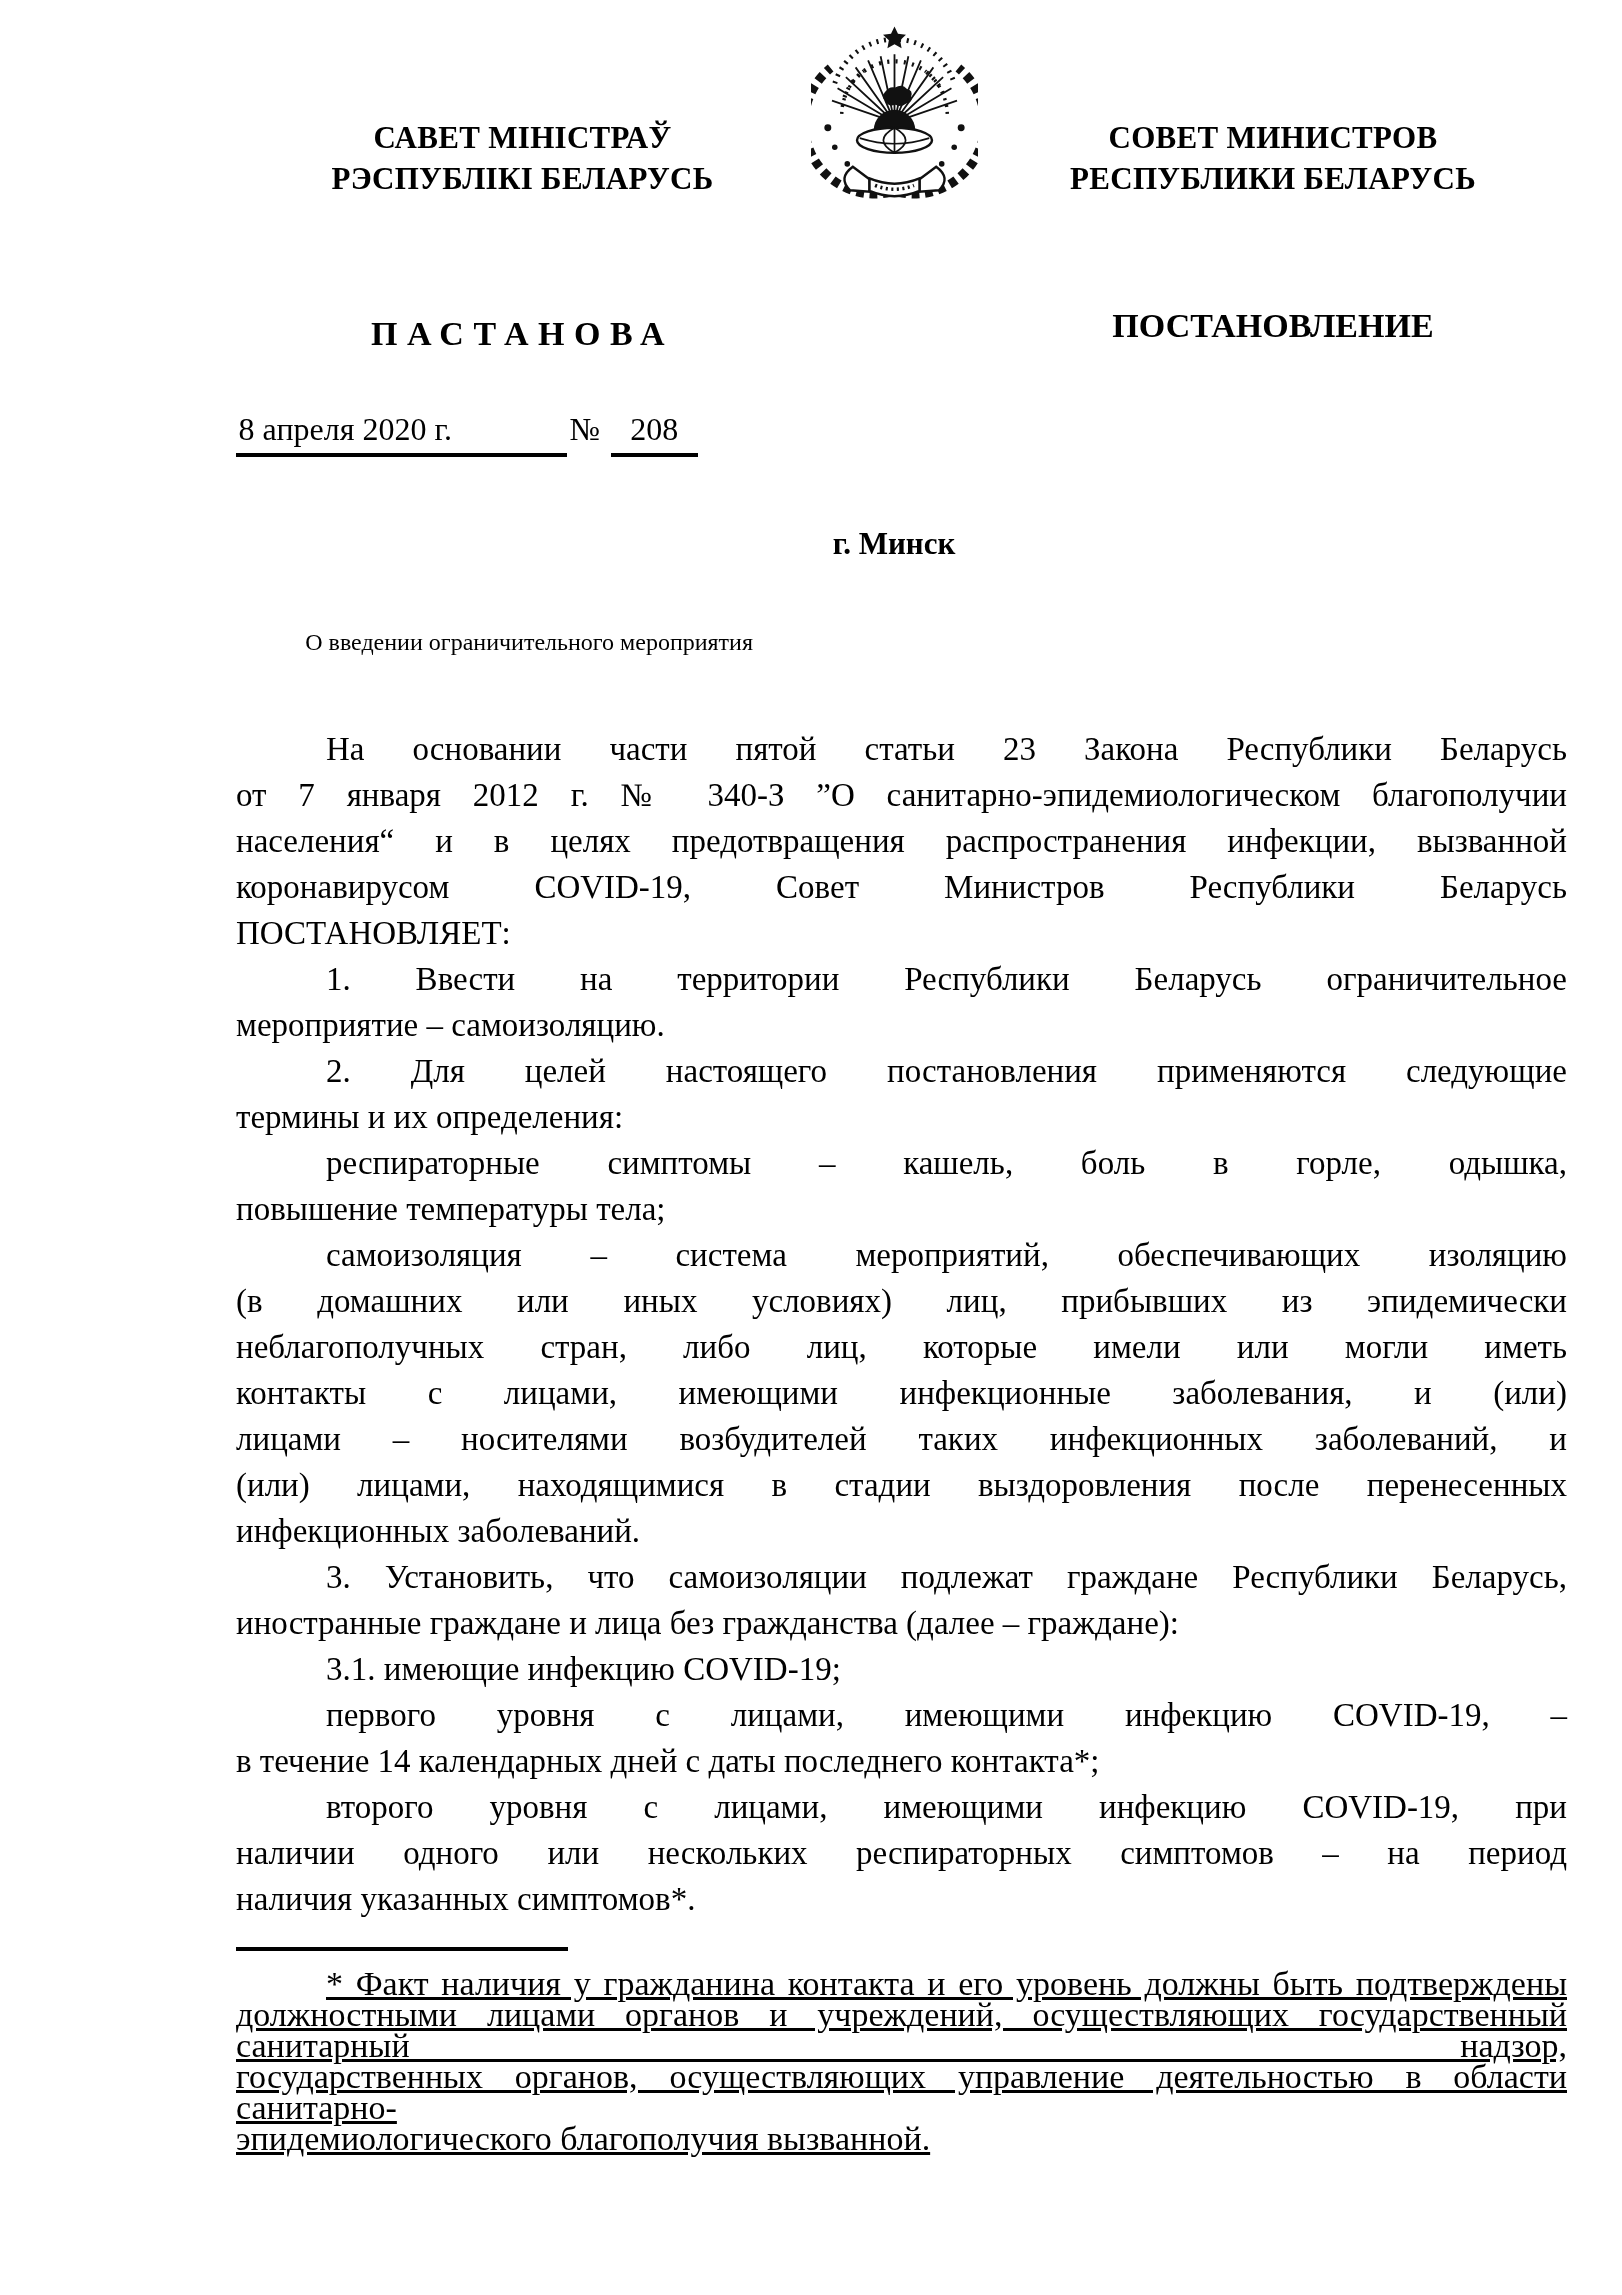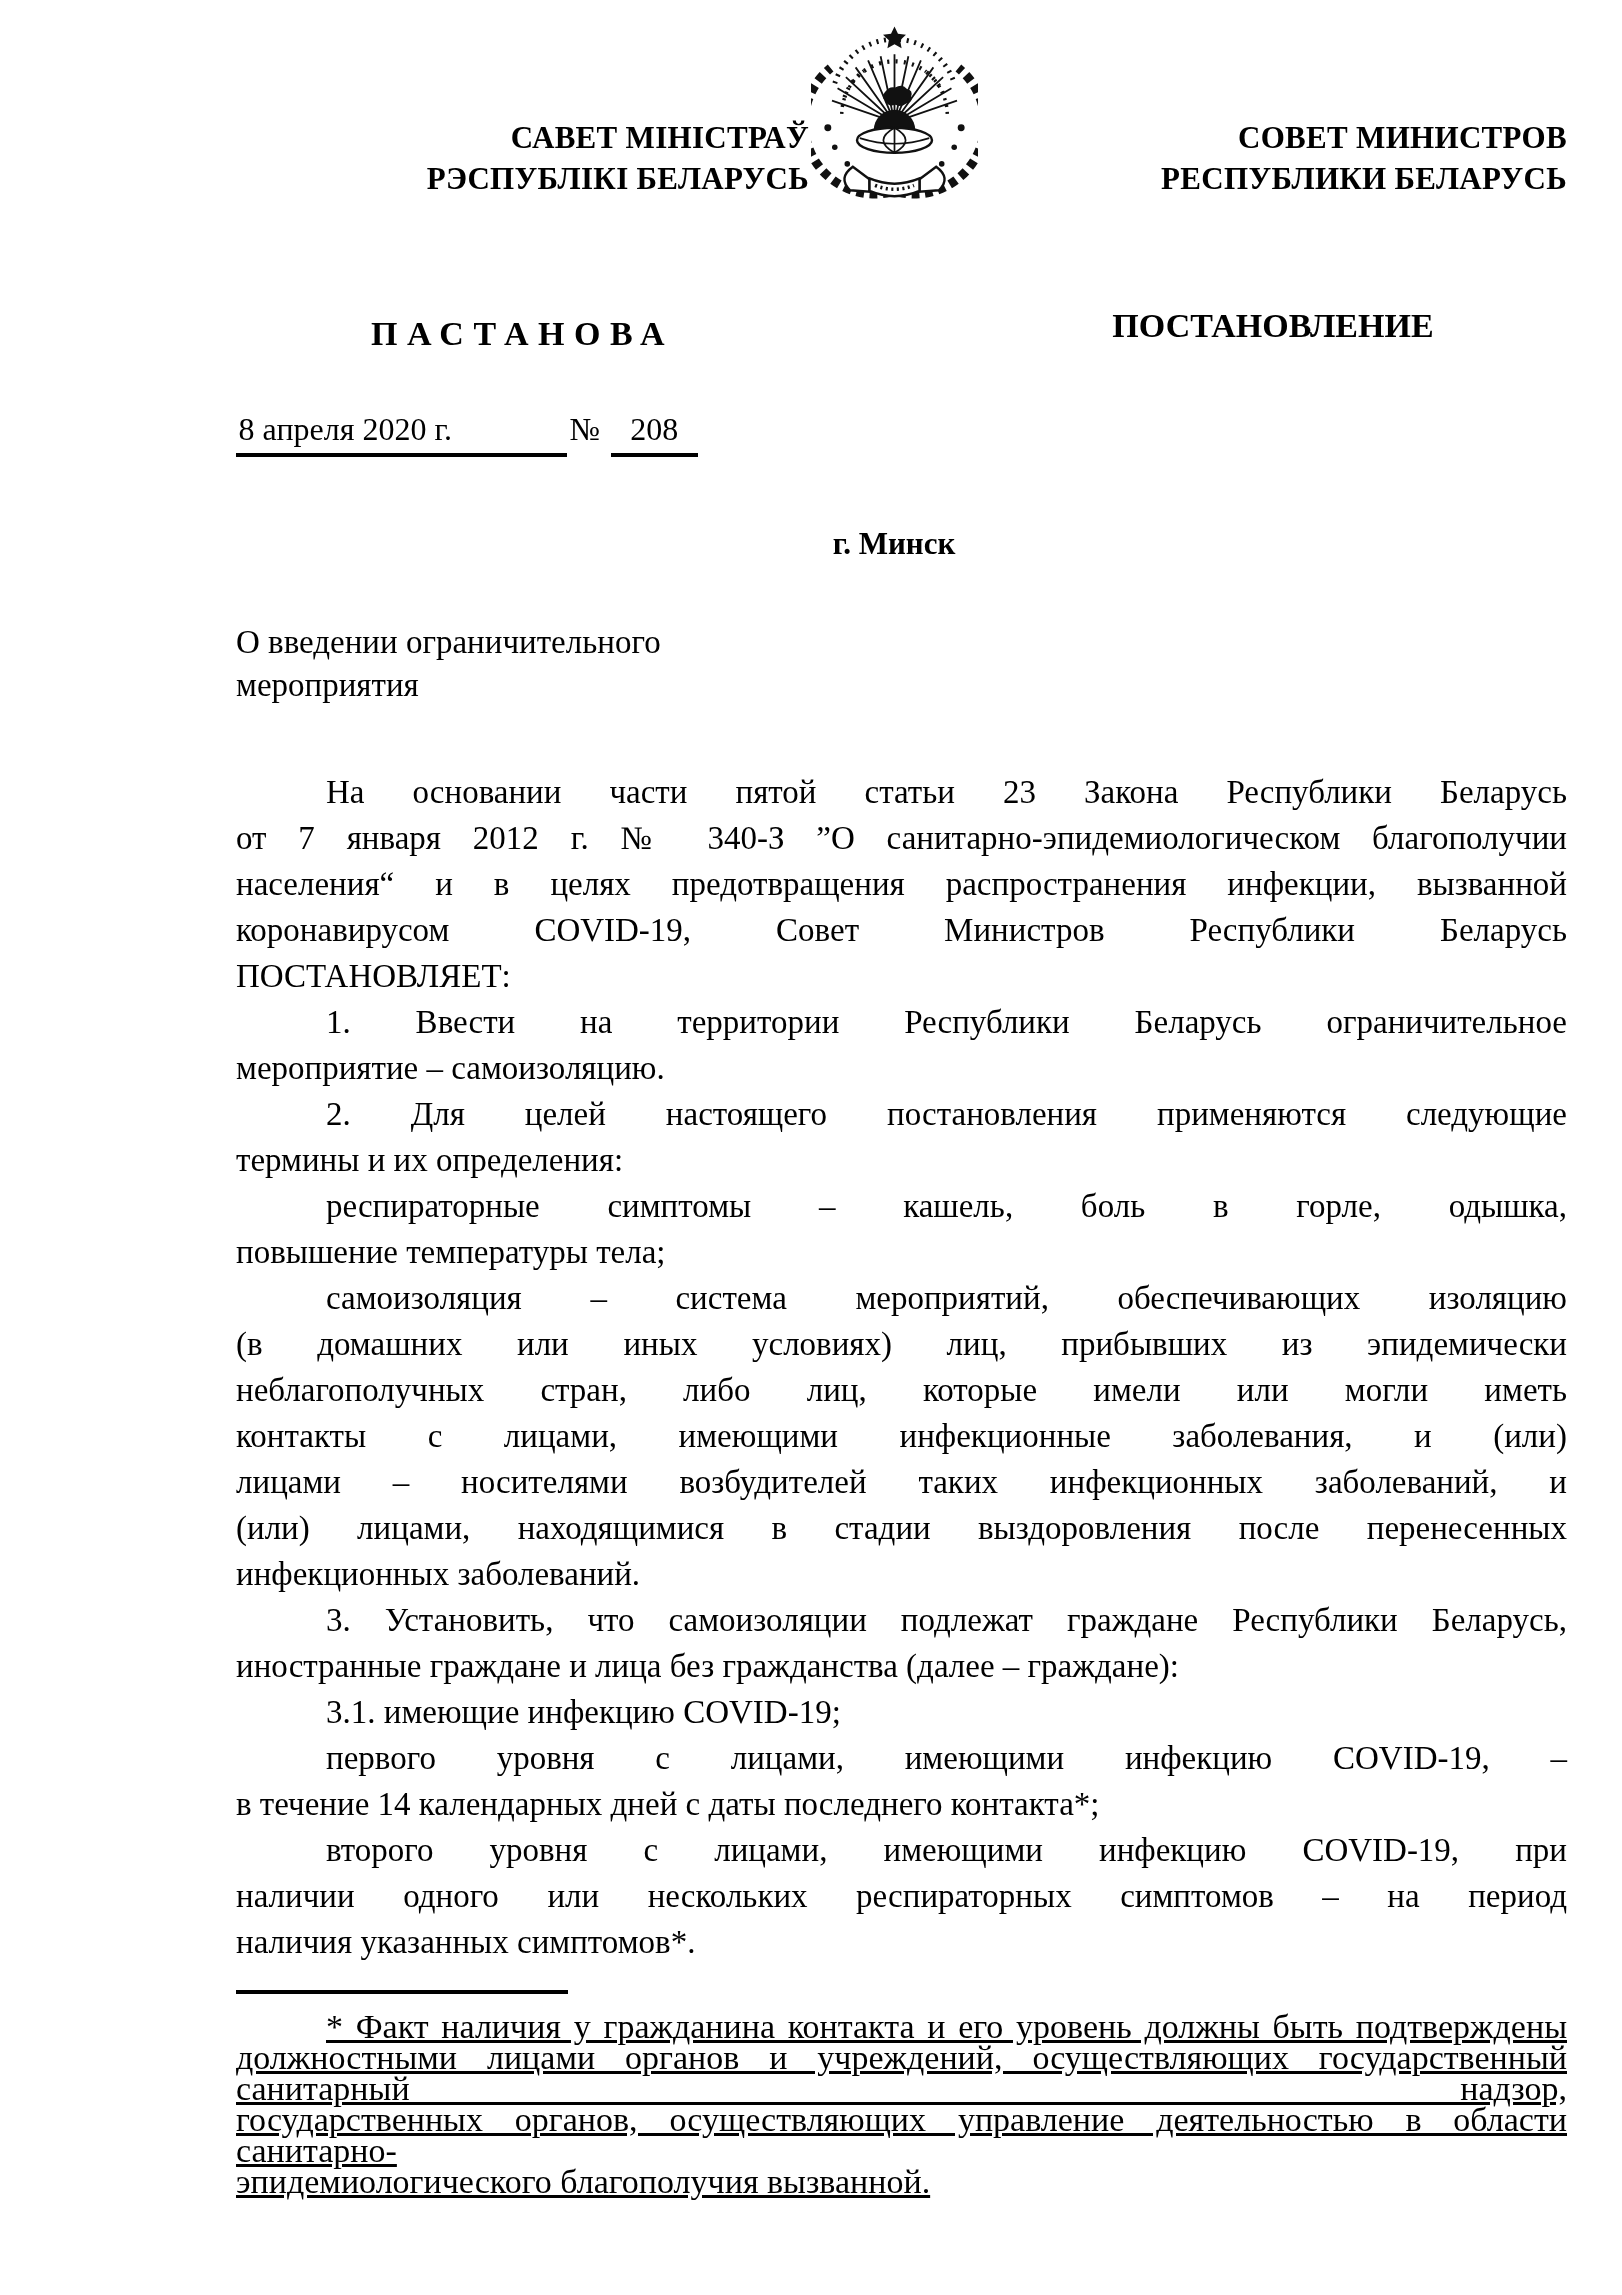--- a/index.html
+++ b/index.html
@@ -19,21 +19,21 @@
   
   .hgrid {
     display: grid;
     grid-template-columns: 573px 170px 1fr;
     align-items: end;
   }
   .org {
     font-weight: bold;
     font-size: 31px;
     line-height: 41px;
-    text-align: right;
+    text-align: center;
     letter-spacing: 0.3px;
     padding-bottom: 2.6px;
   }
   .emblem-wrap { justify-self: center; align-self: start; }
 
   .doctype-row { margin-top: 105px; align-items: start; }
   .doctype {
     font-weight: bold;
     font-size: 34px;
     text-align: center;
@@ -61,23 +61,23 @@
   .place-row { margin-top: 69px; }
   .place {
     font-weight: bold;
     font-size: 31px;
     text-align: center;
   }
 
   .subject {
     margin-top: 59px;
     width: 517px;
-    font-size: 33px;
+    font-size: 24px;
     line-height: 43px;
-    text-align: left;
+    text-align: right;
   }
 
   .bodytext { margin-top: 62px; font-size: 33px; line-height: 46px; }
   .bodytext .line, .footnote .line { text-align: justify; }
   .line.just { text-align-last: justify; }
   .line.indent { text-indent: 90px; }
 
   .footnote-sep {
     margin-top: 25px;
     width: 332px;

